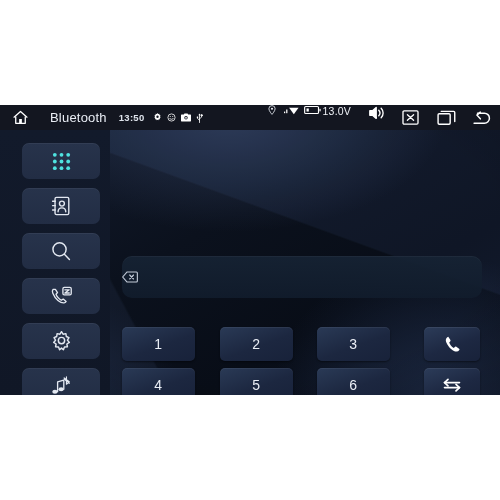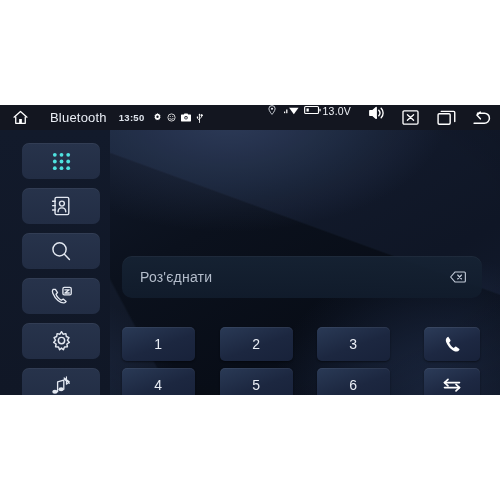--- a/index.html
+++ b/index.html
@@ -273,21 +273,20 @@
           <path d="M8.6 18.4V7.4l7-2v10.2"></path>
           <ellipse cx="5.6" cy="18.6" rx="3" ry="2.3" fill="#e3e8f1" stroke="none"></ellipse>
           <ellipse cx="12.6" cy="15.6" rx="3" ry="2.3" fill="#e3e8f1" stroke="none"></ellipse>
           <path d="M18.6 1.6 v8.4 l3.2-2.8 -5.8-4.3 m2.6 1.5 L21.8 9 16 4.2" stroke-width="1.3"></path>
         </svg>
       </span>
     </div>
   </div>
 
   <div id="numfield">
-    <div class="numtext" title="Роз'єднати">Роз'єднати</div>
     <div class="bksp">
       <svg width="16" height="12" viewBox="0 0 20 15" fill="none" stroke="#c3cbd8" stroke-width="1.4" stroke-linejoin="round">
         <path d="M6.4 1.2 H18 a1.2 1.2 0 011.2 1.2 v10.2 a1.2 1.2 0 01-1.2 1.2 H6.4 L0.8 7.5z"></path>
         <path d="M9.6 5 L14.4 10 M14.4 5 L9.6 10" stroke-linecap="round"></path>
       </svg>
     </div>
   </div>
 
   <div id="keypad">
     <div class="key" style="left:122px;top:222px;">1</div>

